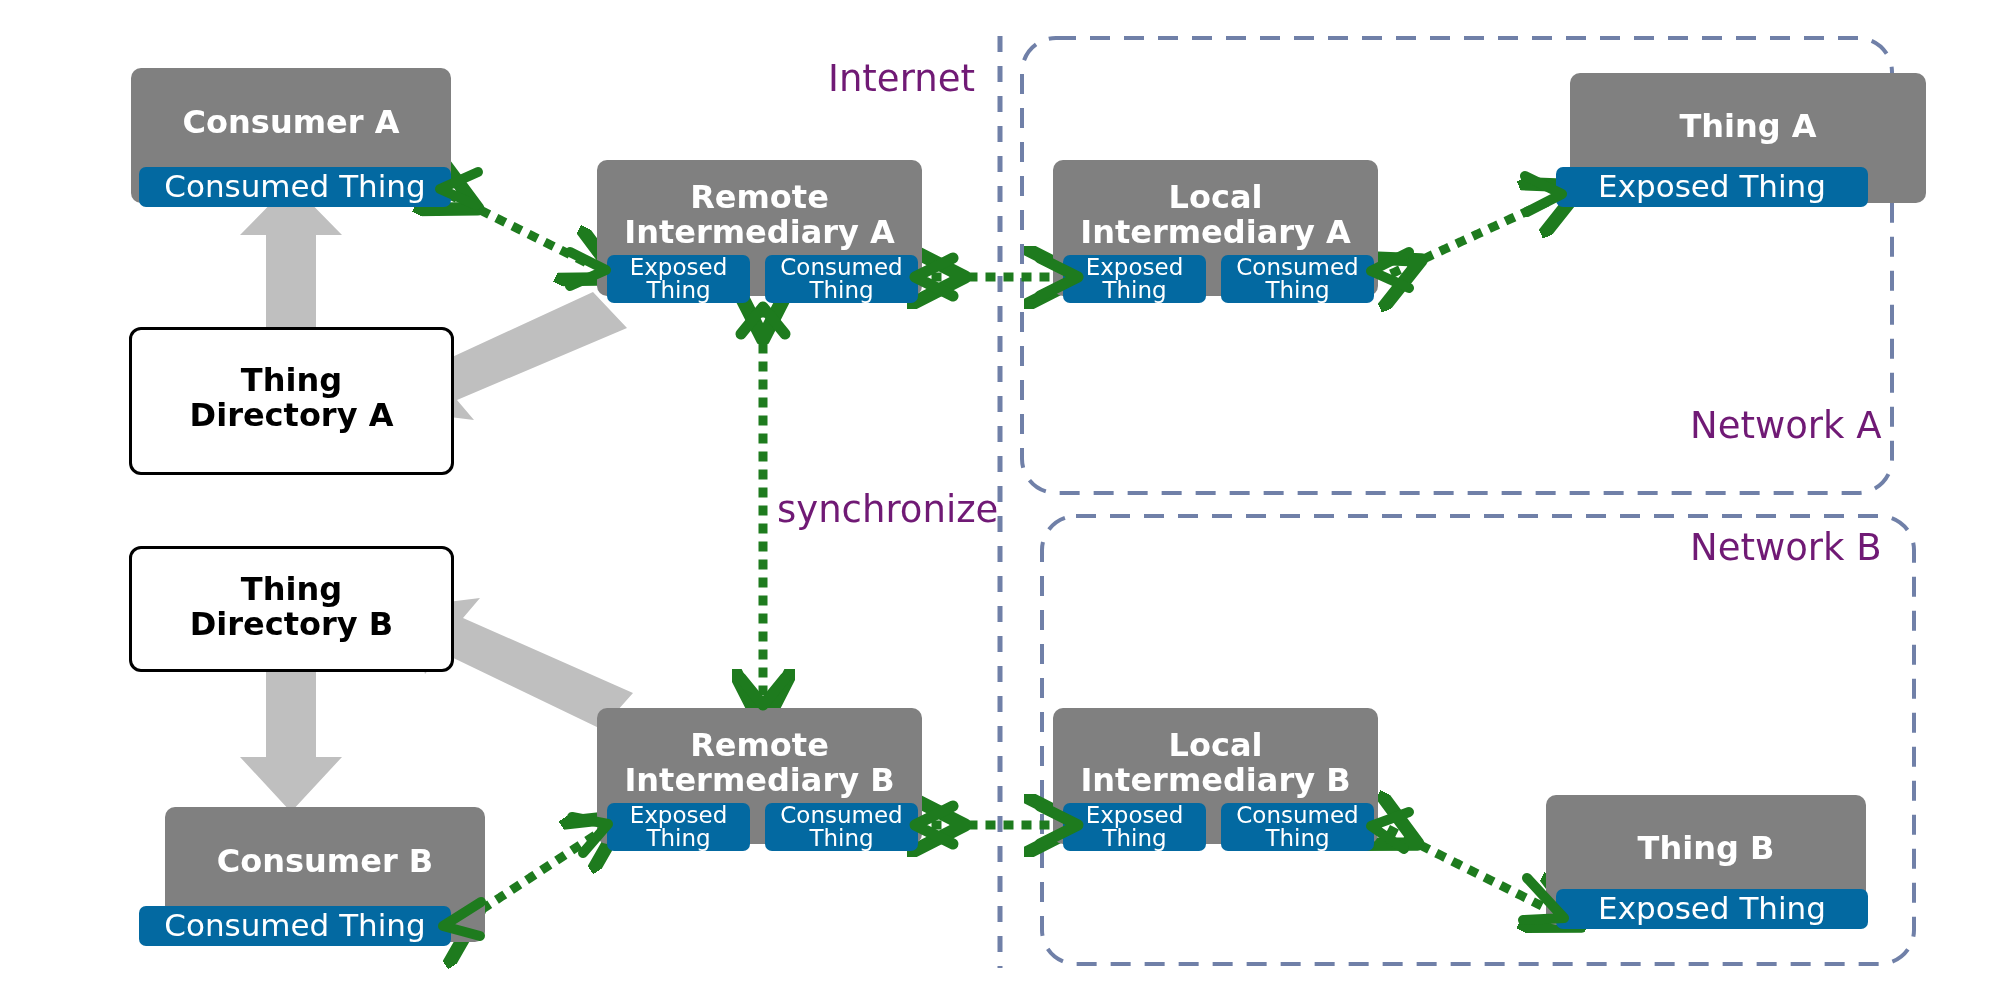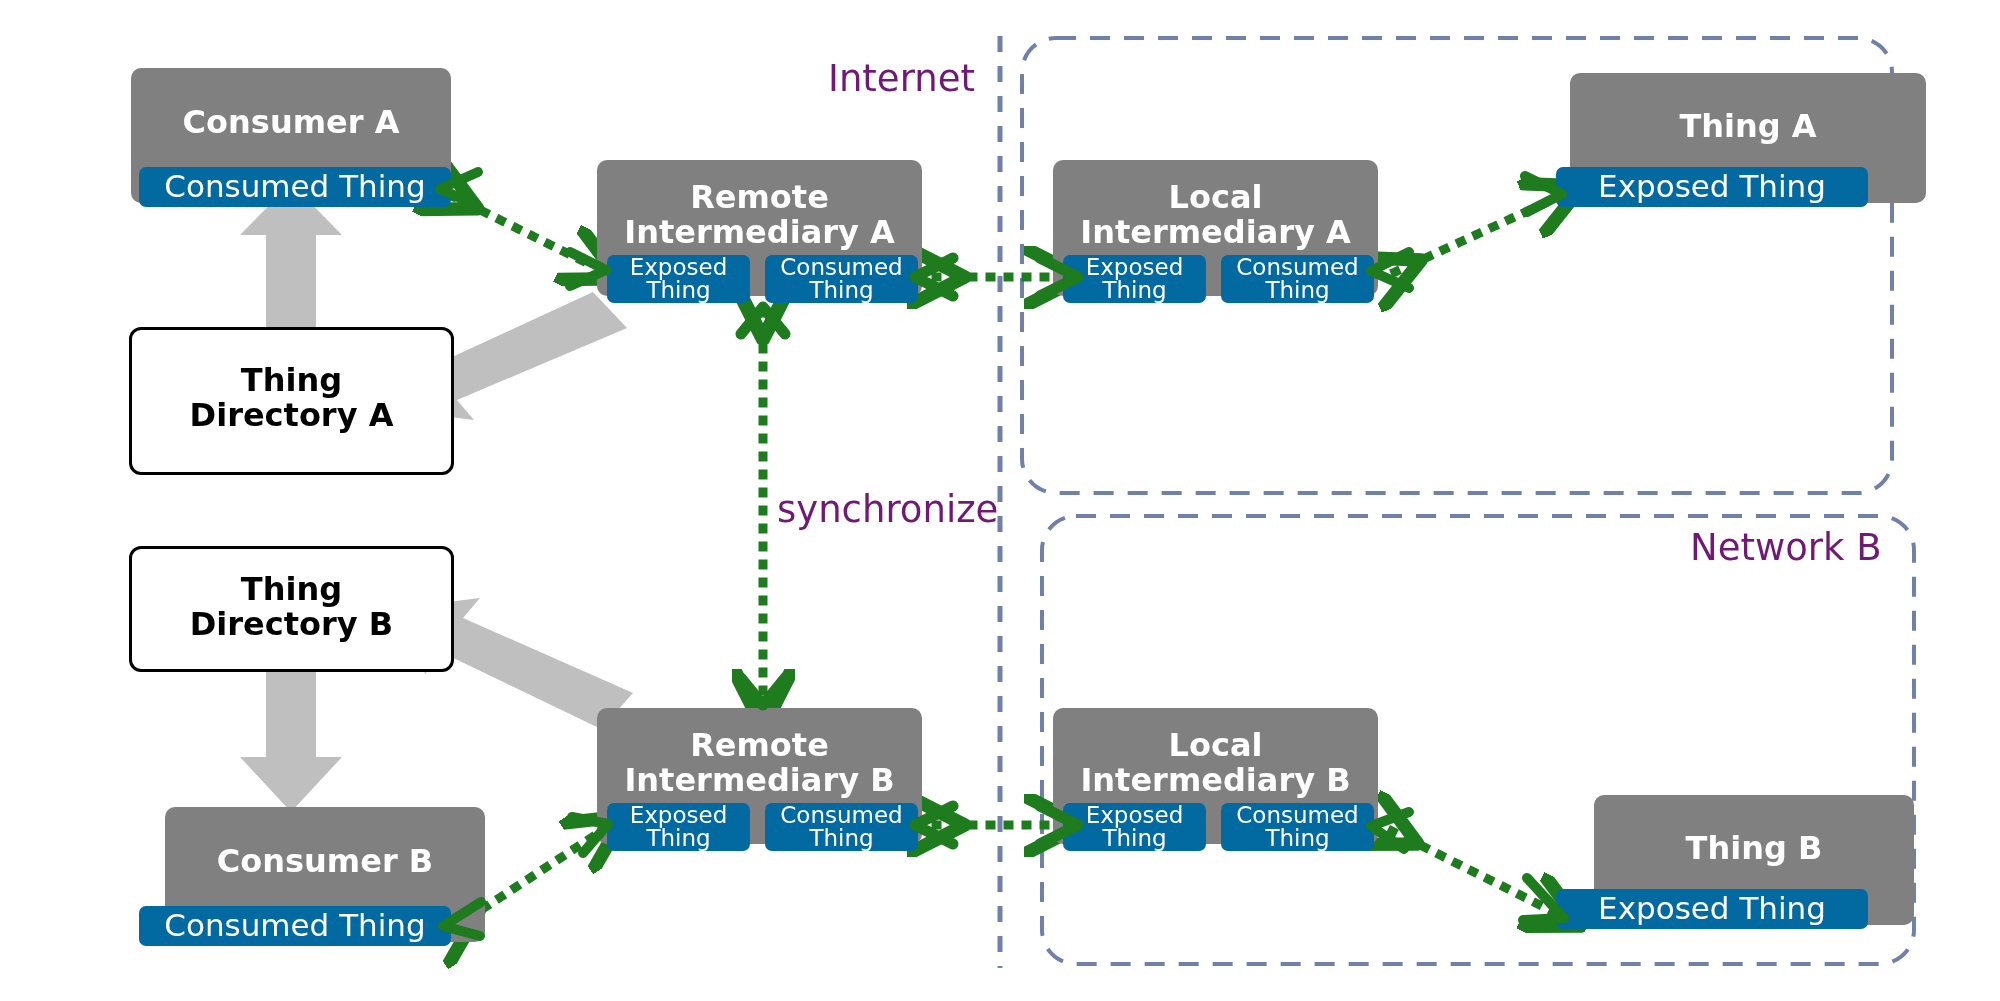--- a/index.html
+++ b/index.html
@@ -74,20 +74,21 @@
 
     <line x1="455" y1="927" x2="600" y2="832" stroke="#1E7B1E" stroke-width="9" stroke-dasharray="1 17" stroke-linecap="square" marker-start="url(#gArrow)" marker-end="url(#gArrow)"></line>
 
     <line x1="936" y1="825" x2="1053" y2="825" stroke="#1E7B1E" stroke-width="9" stroke-dasharray="1 17" stroke-linecap="square" marker-start="url(#gArrow)" marker-end="url(#gArrow)"></line>
 
     <line x1="1392" y1="831" x2="1556" y2="913" stroke="#1E7B1E" stroke-width="9" stroke-dasharray="1 17" stroke-linecap="square" marker-start="url(#gArrow)" marker-end="url(#gArrow)"></line>
   </svg>
 
   <div class="plainlabel" style="left:828px;top:57px;font-size:37px;">Internet</div>
 
+  <div class="plainlabel" style="left:1690px;top:404px;font-size:37px;">Network A</div>
 
   <div class="plainlabel" style="left:1690px;top:526px;font-size:37px;">Network B</div>
 
   <div class="plainlabel" style="left:777px;top:488px;font-size:37px;">synchronize</div>
 
   <div class="node grey" style="left:131px;top:68px;width:320px;height:135px;">
     <div class="node-title" style="top:37px;font-size:32px;">Consumer A</div>
   </div>
   <div class="sub" style="left:139px;top:167px;width:312px;height:40px;font-size:31px;">Consumed Thing</div>
 
@@ -140,21 +141,21 @@
 
   <div class="node grey" style="left:1053px;top:708px;width:325px;height:136px;">
     <div class="node-title" style="top:20px;font-size:32px;">Local
 Intermediary B</div>
   </div>
   <div class="sub" style="left:1063px;top:803px;width:143px;height:48px;font-size:23px;">Exposed
 Thing</div>
   <div class="sub" style="left:1221px;top:803px;width:153px;height:48px;font-size:23px;">Consumed
 Thing</div>
 
-  <div class="node grey" style="left:1546px;top:795px;width:320px;height:130px;margin-left:48px;">
+  <div class="node grey" style="left:1546px;top:795px;width:320px;height:130px;">
     <div class="node-title" style="top:36px;font-size:32px;">Thing B</div>
   </div>
   <div class="sub" style="left:1556px;top:889px;width:312px;height:40px;font-size:31px;">Exposed Thing</div>
 
   <svg class="layer" viewBox="0 0 2000 1001">
 
     <path d="M478,172 L440,189 L476,205" fill="none" stroke="#1E7B1E" stroke-width="10" stroke-linecap="round" stroke-linejoin="round"></path>
 
     <path d="M570,252 L606,270 L570,286" fill="none" stroke="#1E7B1E" stroke-width="10" stroke-linecap="round" stroke-linejoin="round"></path>
 

